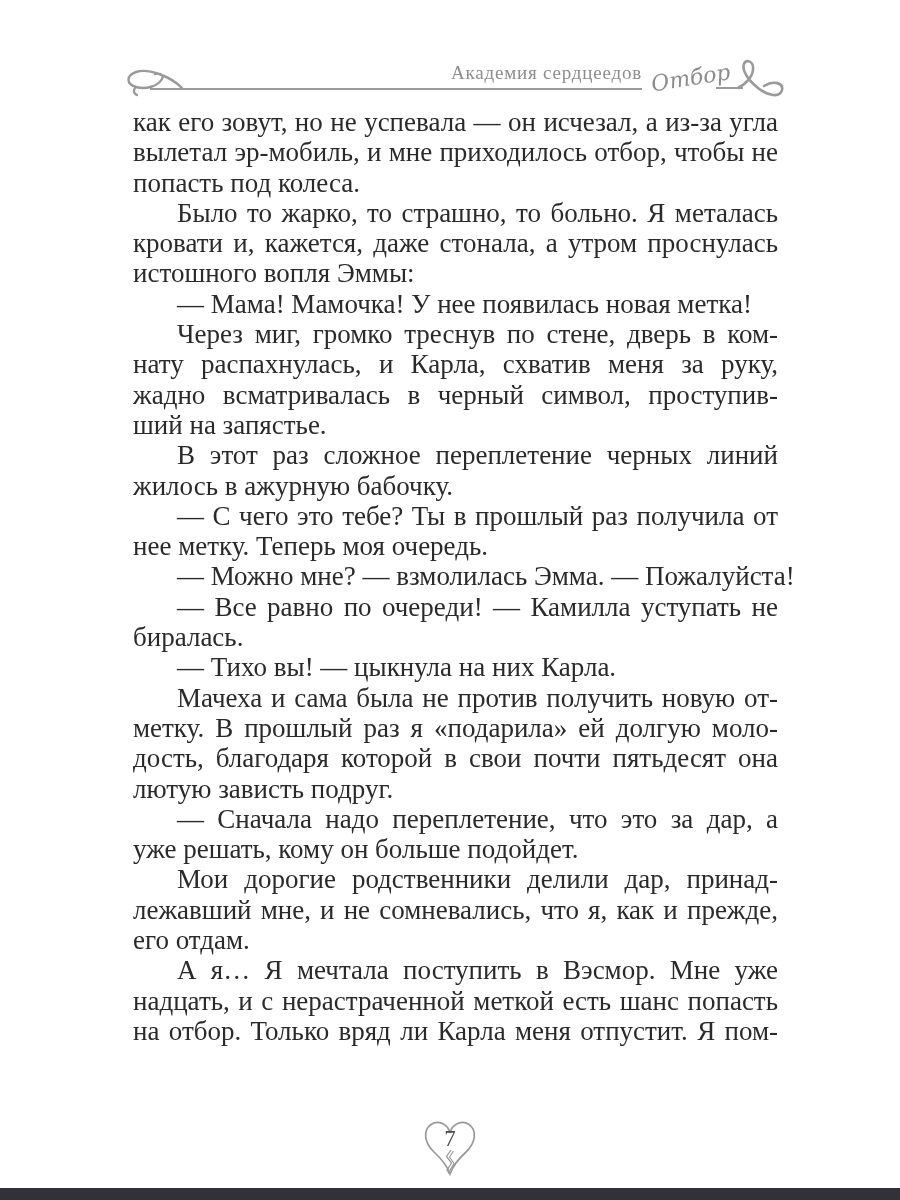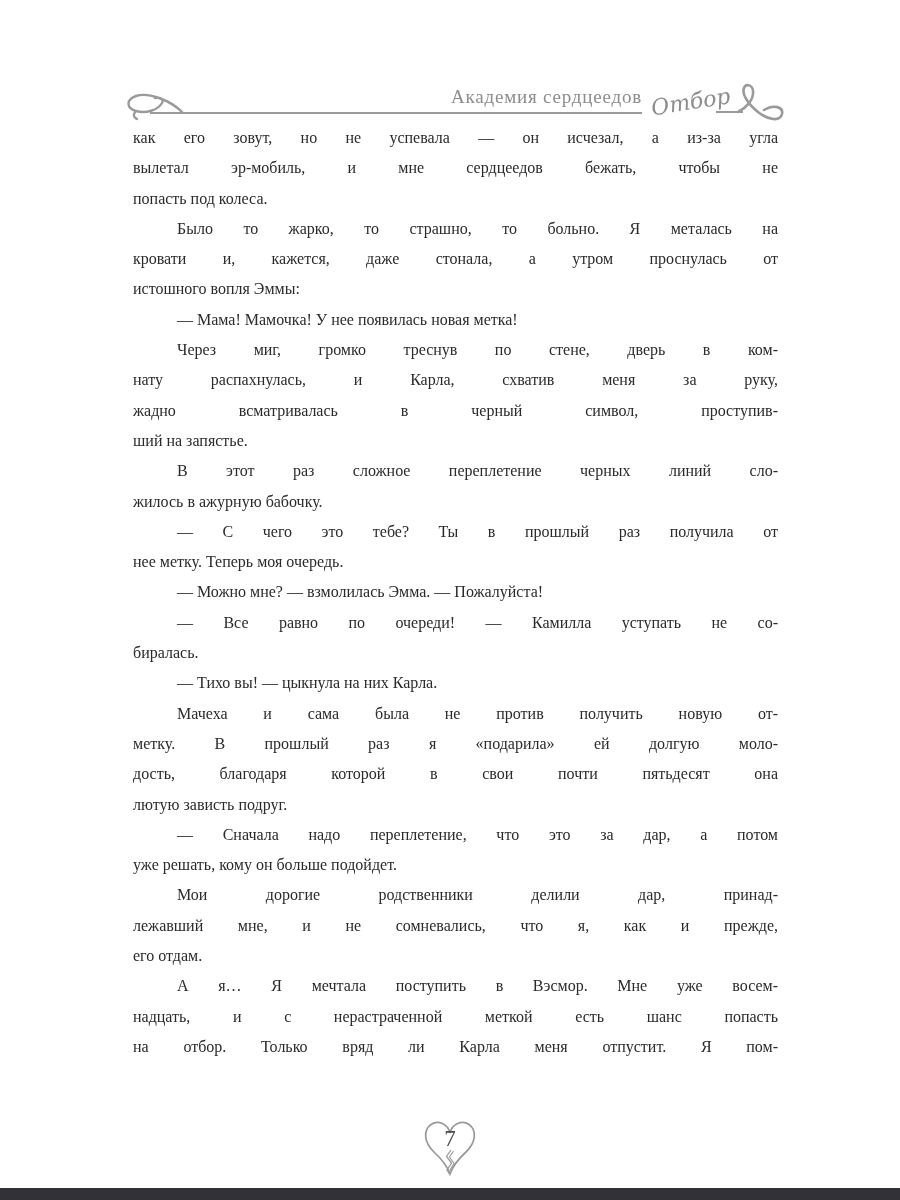--- a/index.html
+++ b/index.html
@@ -4,42 +4,42 @@
 <style>
   html,body{margin:0;padding:0;background:#e8e8e8;}
   .page{
     position:relative;
     width:900px;height:1200px;
     background:#ffffff;
     overflow:hidden;
     font-family:"Liberation Serif", serif;
   }
   
-  .hdr{position:absolute;top:0;left:0;width:900px;height:110px;margin-top:24px;}
+  .hdr{position:absolute;top:0;left:0;width:900px;height:110px;}
   .hdr-rule{position:absolute;top:88px;left:150px;width:492px;height:2px;background:#9a9a9a;}
   .hdr-dash{position:absolute;top:87px;left:716px;width:27px;height:2px;background:#9a9a9a;}
   .hdr-series{
     position:absolute;top:62px;left:392px;width:250px;
     text-align:right;
     font-size:19px;letter-spacing:.8px;color:#8d8d8d;
     font-family:"Liberation Serif", serif;
   }
   .hdr-script{
     position:absolute;top:66px;left:651px;width:70px;
     font-style:italic;font-size:22px;color:#8d8d8d;
     font-family:"DejaVu Serif", serif;
     transform:rotate(-9deg);
     text-align:center;
   }
   .flourish{position:absolute;}
   .flourish svg{display:block;}
   
   .text-block{
-    position:absolute;top:123px;left:133px;width:645px;
-    font-size:16px;line-height:30.3px;color:#2a2a2a;
+    position:absolute;top:107px;left:133px;width:645px;
+    font-size:27px;line-height:30.3px;color:#2a2a2a;
   }
   .line{
     height:30.3px;
     text-align:left;
     white-space:nowrap;
   }
   .line.just{
     text-align:justify;
     text-align-last:justify;
     white-space:normal;
@@ -76,21 +76,21 @@
       <svg width="50" height="54" viewBox="0 0 50 54">
         <path d="M2,32 C10,28 18,20 17,11 C16.5,5 10,3 8,8 C5.5,14 12,24 22,32
                  C32,40 44,42 46,34 C47.5,27 38,24 28,30" fill="none" stroke="#9a9a9a" stroke-width="2.6" stroke-linecap="round"></path>
       </svg>
     </span>
   </div>
 
   <main class="text-block">
       <div class="para">
         <div class="line just">как его зовут, но не успевала — он исчезал, а из-за угла</div>
-        <div class="line just">вылетал эр-мобиль, и мне сердцеедов бежать, чтобы не</div>
+        <div class="line just">вылетал эр-мобиль, и мне приходилось отбор, чтобы не</div>
         <div class="line">попасть под колеса.</div>
       </div>
       <div class="para">
         <div class="line just indent">Было то жарко, то страшно, то больно. Я металась на</div>
         <div class="line just">кровати и, кажется, даже стонала, а утром проснулась от</div>
         <div class="line">истошного вопля Эммы:</div>
       </div>
       <div class="para">
         <div class="line indent">— Мама! Мамочка! У нее появилась новая метка!</div>
       </div>

